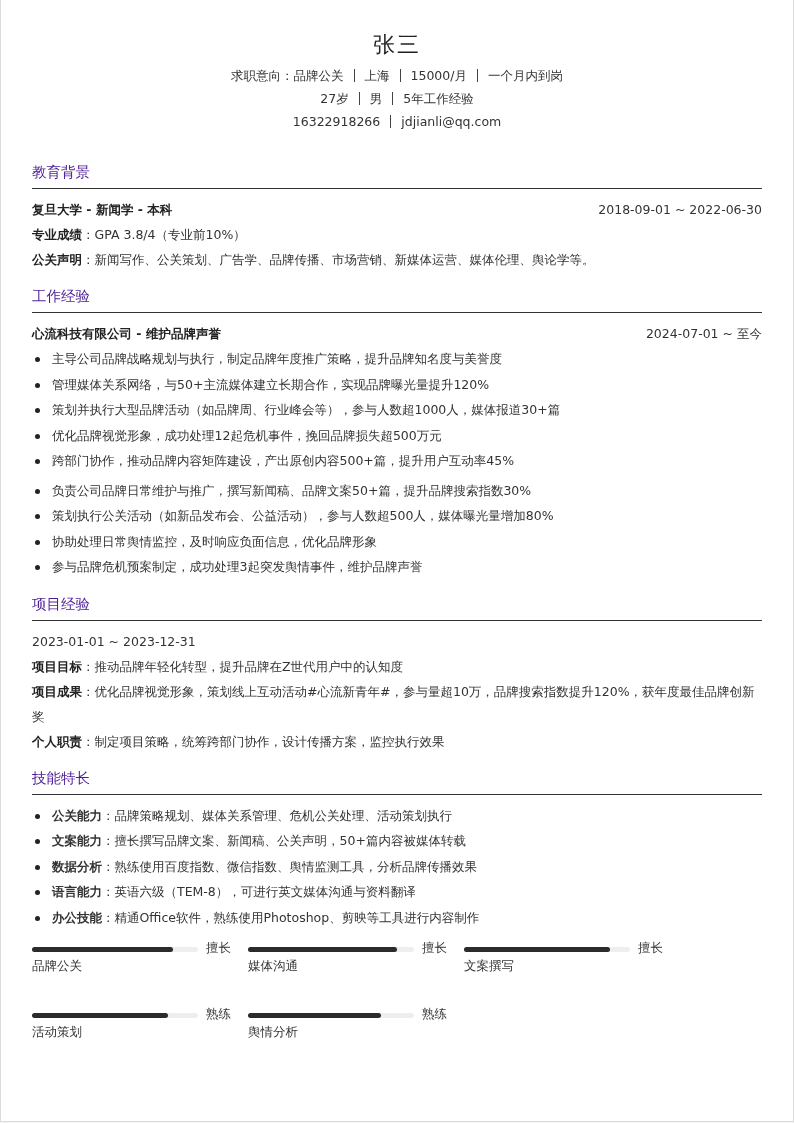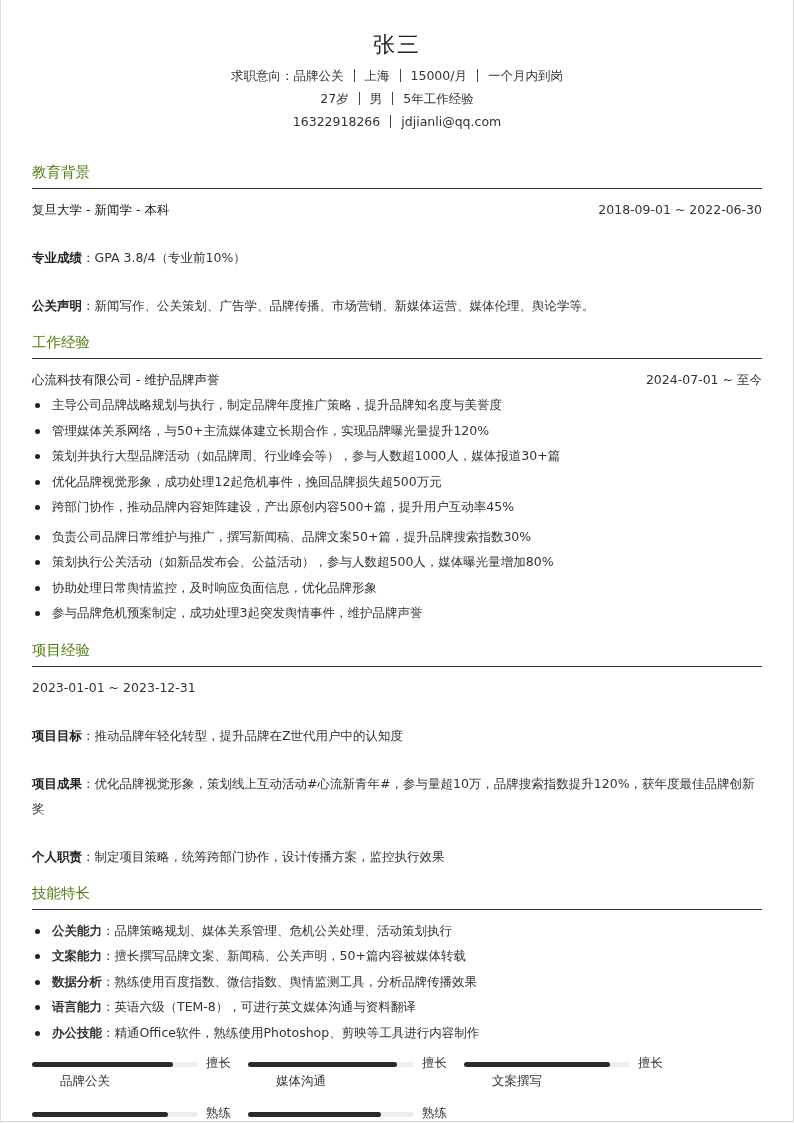--- a/index.html
+++ b/index.html
@@ -6,37 +6,37 @@
   body { width: 794px; height: 1123px; overflow: hidden; position: relative; font-family: "DejaVu Sans", "Liberation Sans", sans-serif; color: #222; }
   .page {
     position: absolute; left: 0; top: 0; width: 792px; height: 1121px;
     background: #fff; border: 1px solid #dcdcdc; border-top: none; overflow: hidden;
   }
   .header { text-align: center; padding-top: 30px; }
   .name { font-size: 22px; font-weight: normal; letter-spacing: 2px; color: #222; height: 30px; line-height: 30px; margin-bottom: 4px; }
   .info-line { font-size: 12.5px; color: #333; height: 23px; line-height: 23px; }
   .info-line .sep { display: inline-block; width: 1px; height: 13px; background: #444; margin: 0 10px; vertical-align: -2px; }
   .content { position: absolute; left: 31px; right: 31px; top: 160px; }
-  .section-title { font-size: 14.5px; color: #4d7c0f; height: 24px; line-height: 24px; border-bottom: 1px solid #333; padding-bottom: 4px; margin-bottom: 8px; }
+  .section-title { font-size: 14.5px; color: #4c1d95; height: 24px; line-height: 24px; border-bottom: 1px solid #333; padding-bottom: 4px; margin-bottom: 8px; }
   .row { display: flex; justify-content: space-between; font-size: 12.5px; height: 25px; line-height: 25px; }
-  .row .title { font-weight: normal; }
+  .row .title { font-weight: bold; }
   .row .date { color: #333; }
-  .line { font-size: 12.5px; line-height: 25px; color: #333; margin-top: 23px; }
+  .line { font-size: 12.5px; line-height: 25px; color: #333; }
   .line b { color: #222; }
   ul.bullets { margin: 0; padding: 0; list-style: none; }
   ul.bullets li { font-size: 12.5px; line-height: 25.5px; color: #333; position: relative; padding-left: 20px; }
   ul.bullets li::before { content: ""; position: absolute; left: 3px; top: 11px; width: 5px; height: 5px; border-radius: 50%; background: #222; }
   .section { margin-bottom: 12px; }
   .job { margin-bottom: 4px; }
-  .skills-grid { display: grid; grid-template-columns: 216px 216px 216px; row-gap: 6px; margin-top: 8px; }
+  .skills-grid { display: grid; grid-template-columns: 216px 216px 216px; row-gap: 22px; margin-top: 8px; }
   .skill { position: relative; height: 44px; }
   .skill .bar { position: absolute; left: 0; top: 9px; width: 166px; height: 5px; background: #eeeeee; border-radius: 3px; }
   .skill .fill { height: 5px; background: #2b2b2b; border-radius: 3px; }
   .skill .level { position: absolute; left: 174px; top: 0; font-size: 12.5px; color: #333; line-height: 20px; }
-  .skill .sname { position: absolute; left: 0; top: 18px; font-size: 12.5px; color: #333; line-height: 20px; margin-left: 28px; }
+  .skill .sname { position: absolute; left: 0; top: 18px; font-size: 12.5px; color: #333; line-height: 20px; }
 </style>
 </head>
 <body>
 
 <div class="page">
 
   <div class="header">
     <div class="name">张三</div>
     <div class="info-line">
       <span>求职意向：品牌公关</span><span class="sep"></span><span>上海</span><span class="sep"></span><span>15000/月</span><span class="sep"></span><span>一个月内到岗</span>

